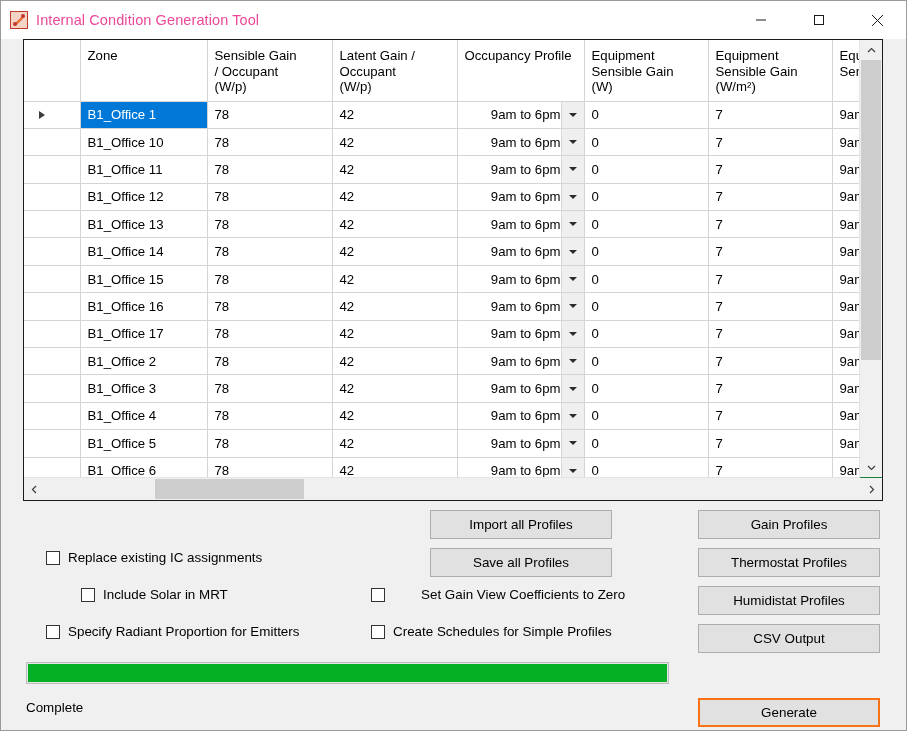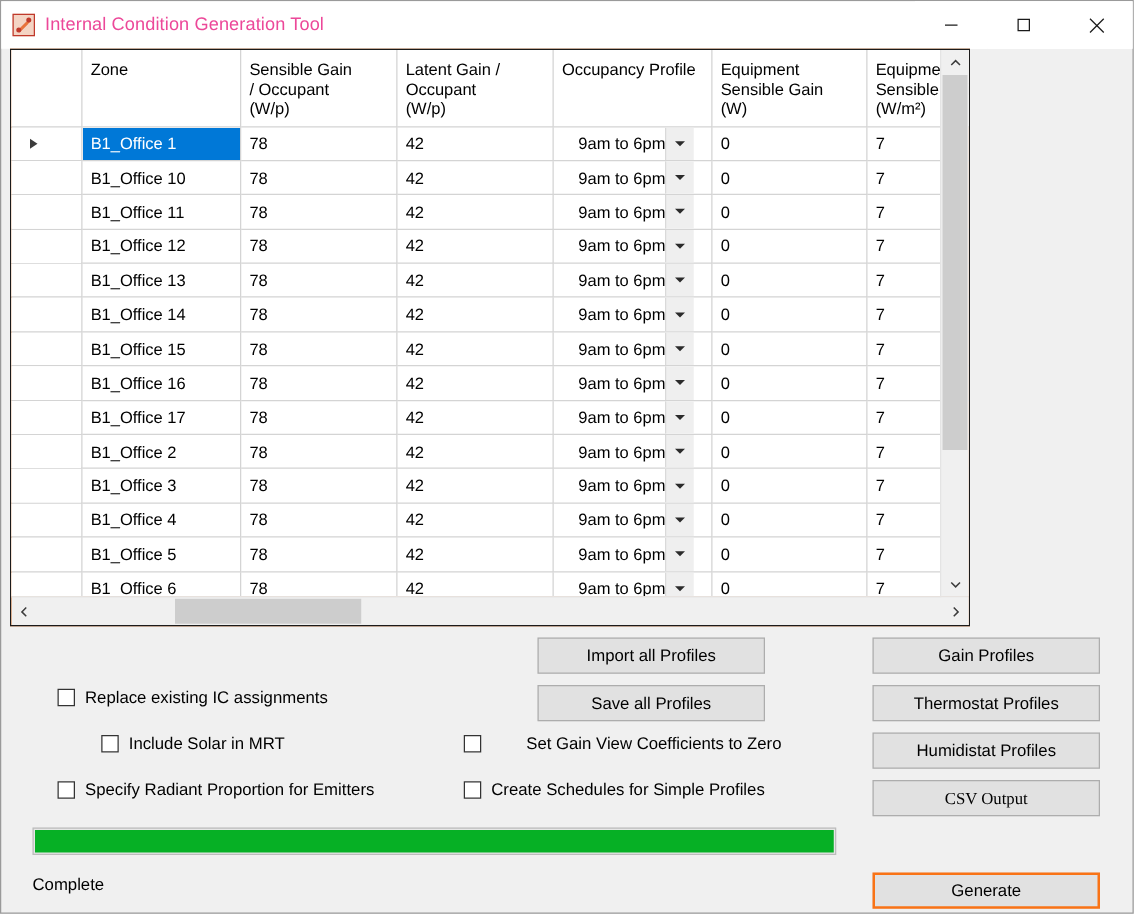--- a/index.html
+++ b/index.html
@@ -45,25 +45,25 @@
     margin-left: auto; display: flex; height: 38px;
   }
   .winbtn {
     width: 58px; height: 38px;
     display: flex; align-items: center; justify-content: center;
     background: #ffffff;
   }
   .winbtn svg { display: block; }
   
   .grid-wrap {
-    position: absolute; left: 7px; top: 38px;
-    width: 768px; height: 462px;
+    position: absolute; left: 22px; top: 38px;
+    width: 860px; height: 462px;
     border: 1px solid #1b1b1b;
     box-sizing: border-box;
-    background: #f97316;
+    background: #15803d;
     overflow: hidden;
   }
   .grid-inner {
     position: absolute; left: 0; top: 0;
     width: 836px; height: 437px;
     overflow: hidden;
   }
   table.grid {
     border-collapse: collapse;
     table-layout: fixed;
@@ -110,21 +110,21 @@
     width: 0; height: 0;
     border-left: 6px solid #3c3c3c;
     border-top: 4.5px solid transparent;
     border-bottom: 4.5px solid transparent;
   }
   tr.selected td.zonecell {
     background: #0078d7; color: #ffffff;
   }
   .combo {
     display: flex; align-items: center;
-    justify-content: center;
+    justify-content: flex-end;
     height: 100%;
     margin: 0 -7px;
     padding-left: 7px;
   }
   .combo .cv { font-size: 13.2px; }
   .combo .arrow {
     width: 22px; height: 100%;
     background: #efefef;
     border-left: 1px solid #d9d9d9;
     display: flex; align-items: center; justify-content: center;
@@ -586,21 +586,21 @@
     <span class="cb-box"></span>
     <span>Create Schedules for Simple Profiles</span>
   </div>
 
   <div class="btn" style="left:429px; top:509px; width:182px; height:29px;">Import all Profiles</div>
   <div class="btn" style="left:429px; top:547px; width:182px; height:29px;">Save all Profiles</div>
 
   <div class="btn" style="left:697px; top:509px; width:182px; height:29px;">Gain Profiles</div>
   <div class="btn" style="left:697px; top:547px; width:182px; height:29px;">Thermostat Profiles</div>
   <div class="btn" style="left:697px; top:585px; width:182px; height:29px;">Humidistat Profiles</div>
-  <div class="btn" style="left:697px; top:623px; width:182px; height:29px;font-family:Liberation Serif, serif;">CSV Output</div>
+  <div class="btn" style="left:697px; top:623px; width:182px; height:29px;">CSV Output</div>
 
   <div class="progress">
     <div class="bar" id="progress-fill" style="width: 100%; background: rgb(6, 176, 37);"></div>
   </div>
   <div class="status">Complete</div>
 
   <div class="btn focus" style="left:697px; top:697px; width:182px; height:29px;">Generate</div>
 
 </div>
 

